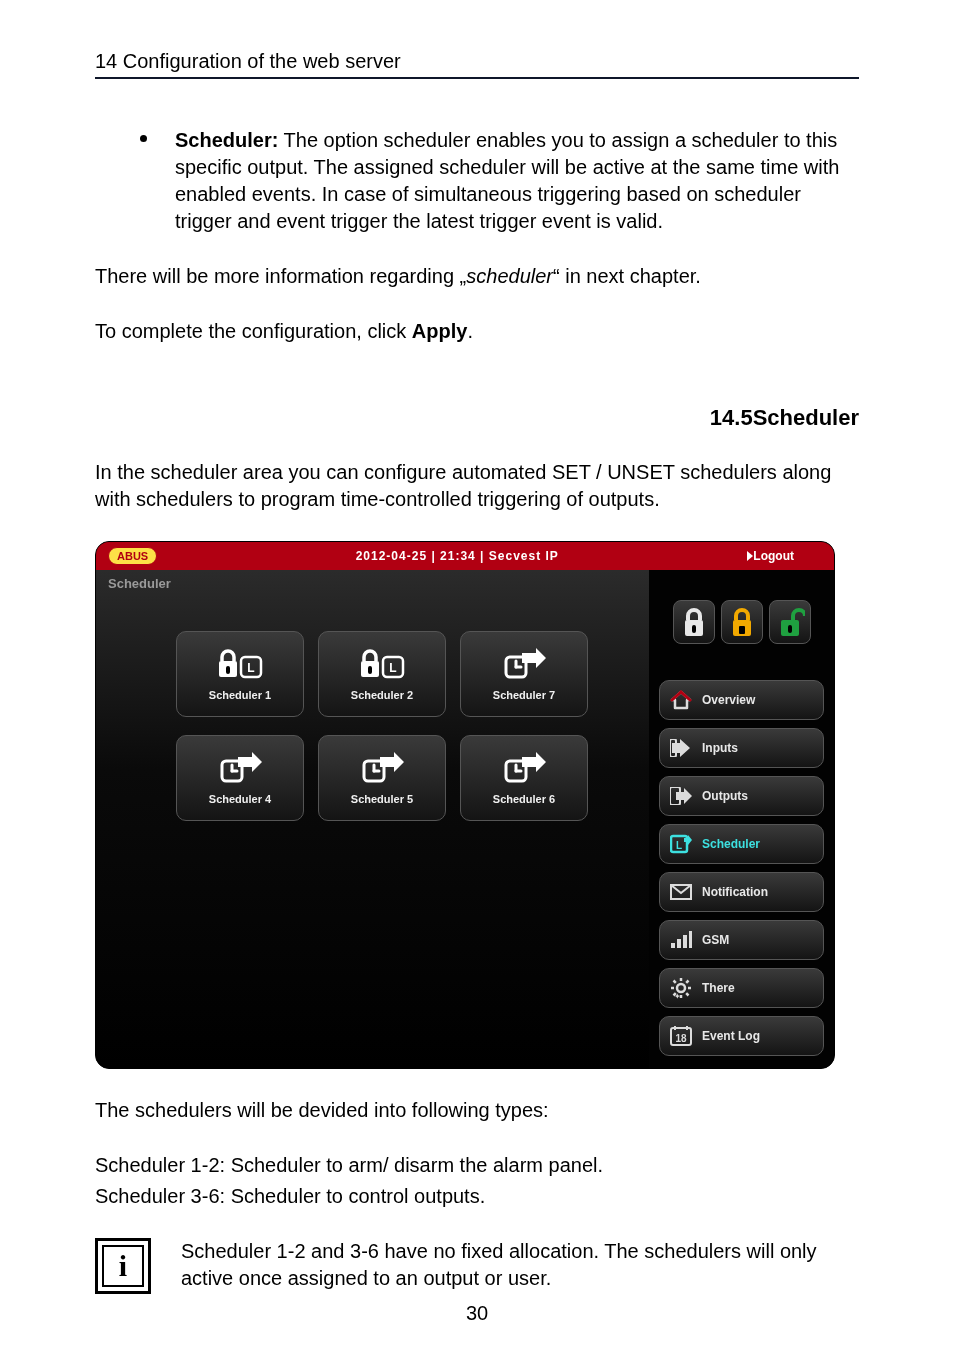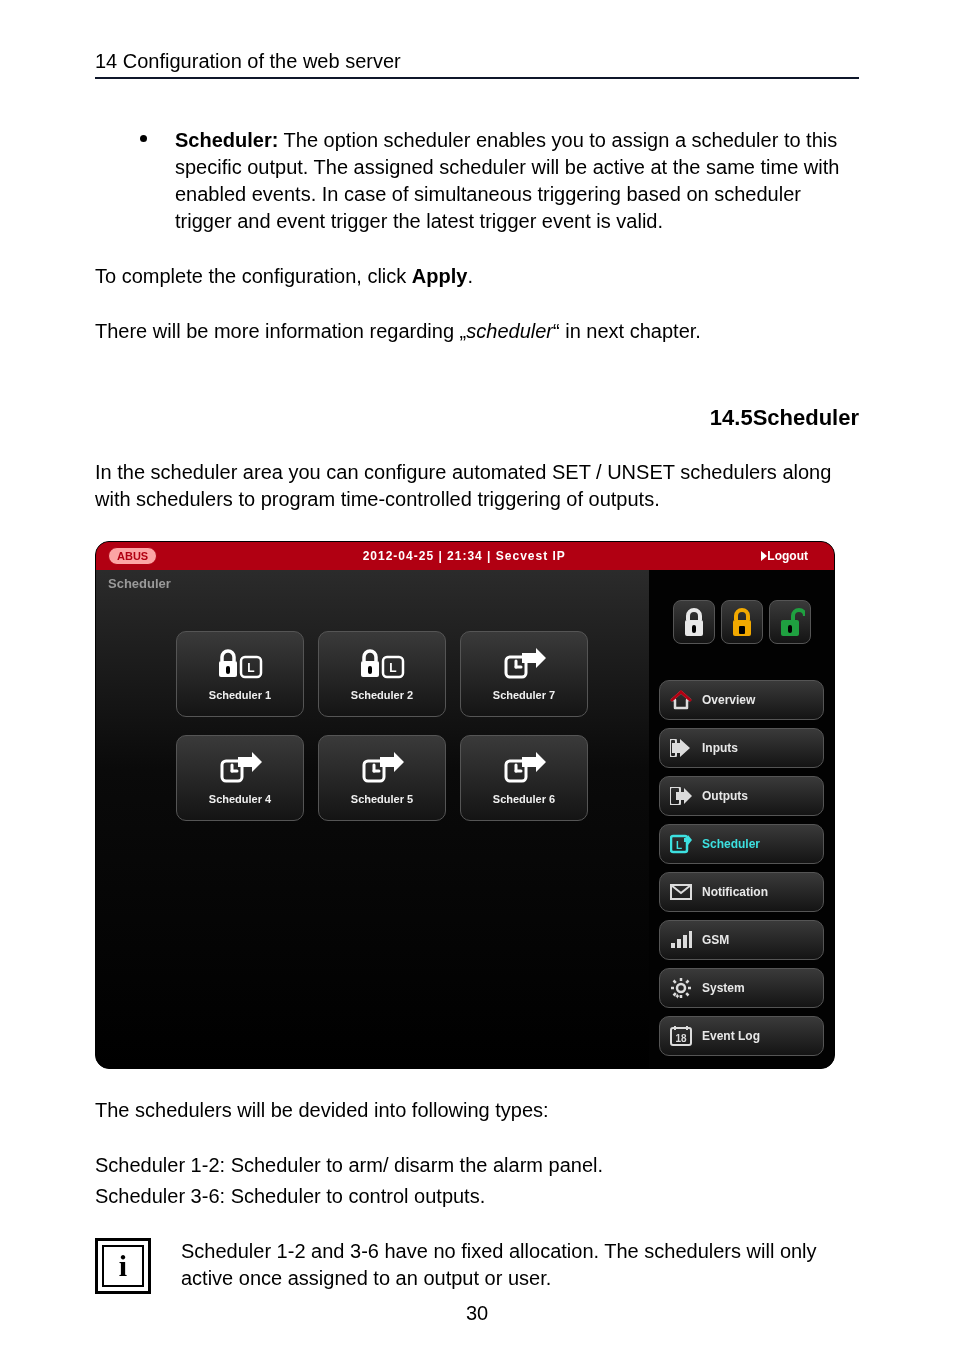--- a/index.html
+++ b/index.html
@@ -109,40 +109,40 @@
   .app-top {
     background: #b10012;
     height: 28px;
     display: flex;
     align-items: center;
     color: #fff;
     font-size: 12px;
     font-weight: bold;
   }
   .app-logo {
-    background: #fca5a5;
+    background: #fde047;
     color: #b10012;
     border: 1px solid #b10012;
     border-radius: 10px;
     font-size: 11px;
     font-weight: bold;
     padding: 0 8px;
     margin: 0 10px 0 12px;
     line-height: 16px;
   }
   .app-center {
     flex: 1;
     text-align: center;
     letter-spacing: 1px;
   }
   .app-logout {
     display: flex;
     align-items: center;
     gap: 0;
-    padding-right: 26px;
+    padding-right: 40px;
     font-size: 12px;
   }
   .tri-right {
     width: 0; height: 0;
     border-top: 5px solid transparent;
     border-bottom: 5px solid transparent;
     border-left: 6px solid #fff;
   }
   .app-body {
     display: flex;
@@ -245,25 +245,25 @@
 <div class="page">
 
   <div class="page-heading">14  Configuration of the web server</div>
 
   <div class="bullet-block">
     <div class="bullet-dot"></div>
     <span><b>Scheduler:</b><span> The option scheduler enables you to assign a scheduler to this specific output. The assigned scheduler will be active at the same time with enabled events. In case of simultaneous triggering based on scheduler trigger and event trigger the latest trigger event is valid.</span></span>
   </div>
 
   <div class="para">
+    <span>There will be more information regarding „</span><i>scheduler</i><span>“ in next chapter.</span>
+  </div>
+
+  <div class="para">
     <span>To complete the configuration, click </span><b>Apply</b><span>.</span>
-  </div>
-
-  <div class="para">
-    <span>There will be more information regarding „</span><i>scheduler</i><span>“ in next chapter.</span>
   </div>
 
   <div class="section-heading">
     <span class="num">14.5</span><span>Scheduler</span>
   </div>
 
   <div class="para">In the scheduler area you can configure automated SET / UNSET schedulers along with schedulers to program time-controlled triggering of outputs.</div>
 
   <div class="app">
     <div class="app-top">
@@ -460,21 +460,21 @@
                     <line x1="1" y1="11" x2="4" y2="11"></line>
                     <line x1="18" y1="11" x2="21" y2="11"></line>
                     <line x1="3.5" y1="3.5" x2="5.8" y2="5.8"></line>
                     <line x1="16.2" y1="16.2" x2="18.5" y2="18.5"></line>
                     <line x1="3.5" y1="18.5" x2="5.8" y2="16.2"></line>
                     <line x1="16.2" y1="5.8" x2="18.5" y2="3.5"></line>
                   </g>
                   <text x="4" y="22" font-size="8" fill="#dcdcdc">✦</text>
                 </svg>
               </div>
-              <span>System</span>
+              <span>There</span>
             </div>
             <div class="nav-item">
               <div class="nav-icon">
                 <svg width="22" height="20" viewBox="0 0 22 20">
                   <rect x="1" y="2" width="20" height="17" rx="2" fill="none" stroke="#dcdcdc" stroke-width="2"></rect>
                   <line x1="5" y1="0" x2="5" y2="4" stroke="#dcdcdc" stroke-width="2"></line>
                   <line x1="17" y1="0" x2="17" y2="4" stroke="#dcdcdc" stroke-width="2"></line>
                   <text x="11" y="16" text-anchor="middle" font-size="10" font-weight="bold" fill="#dcdcdc">18</text>
                 </svg>
               </div>

